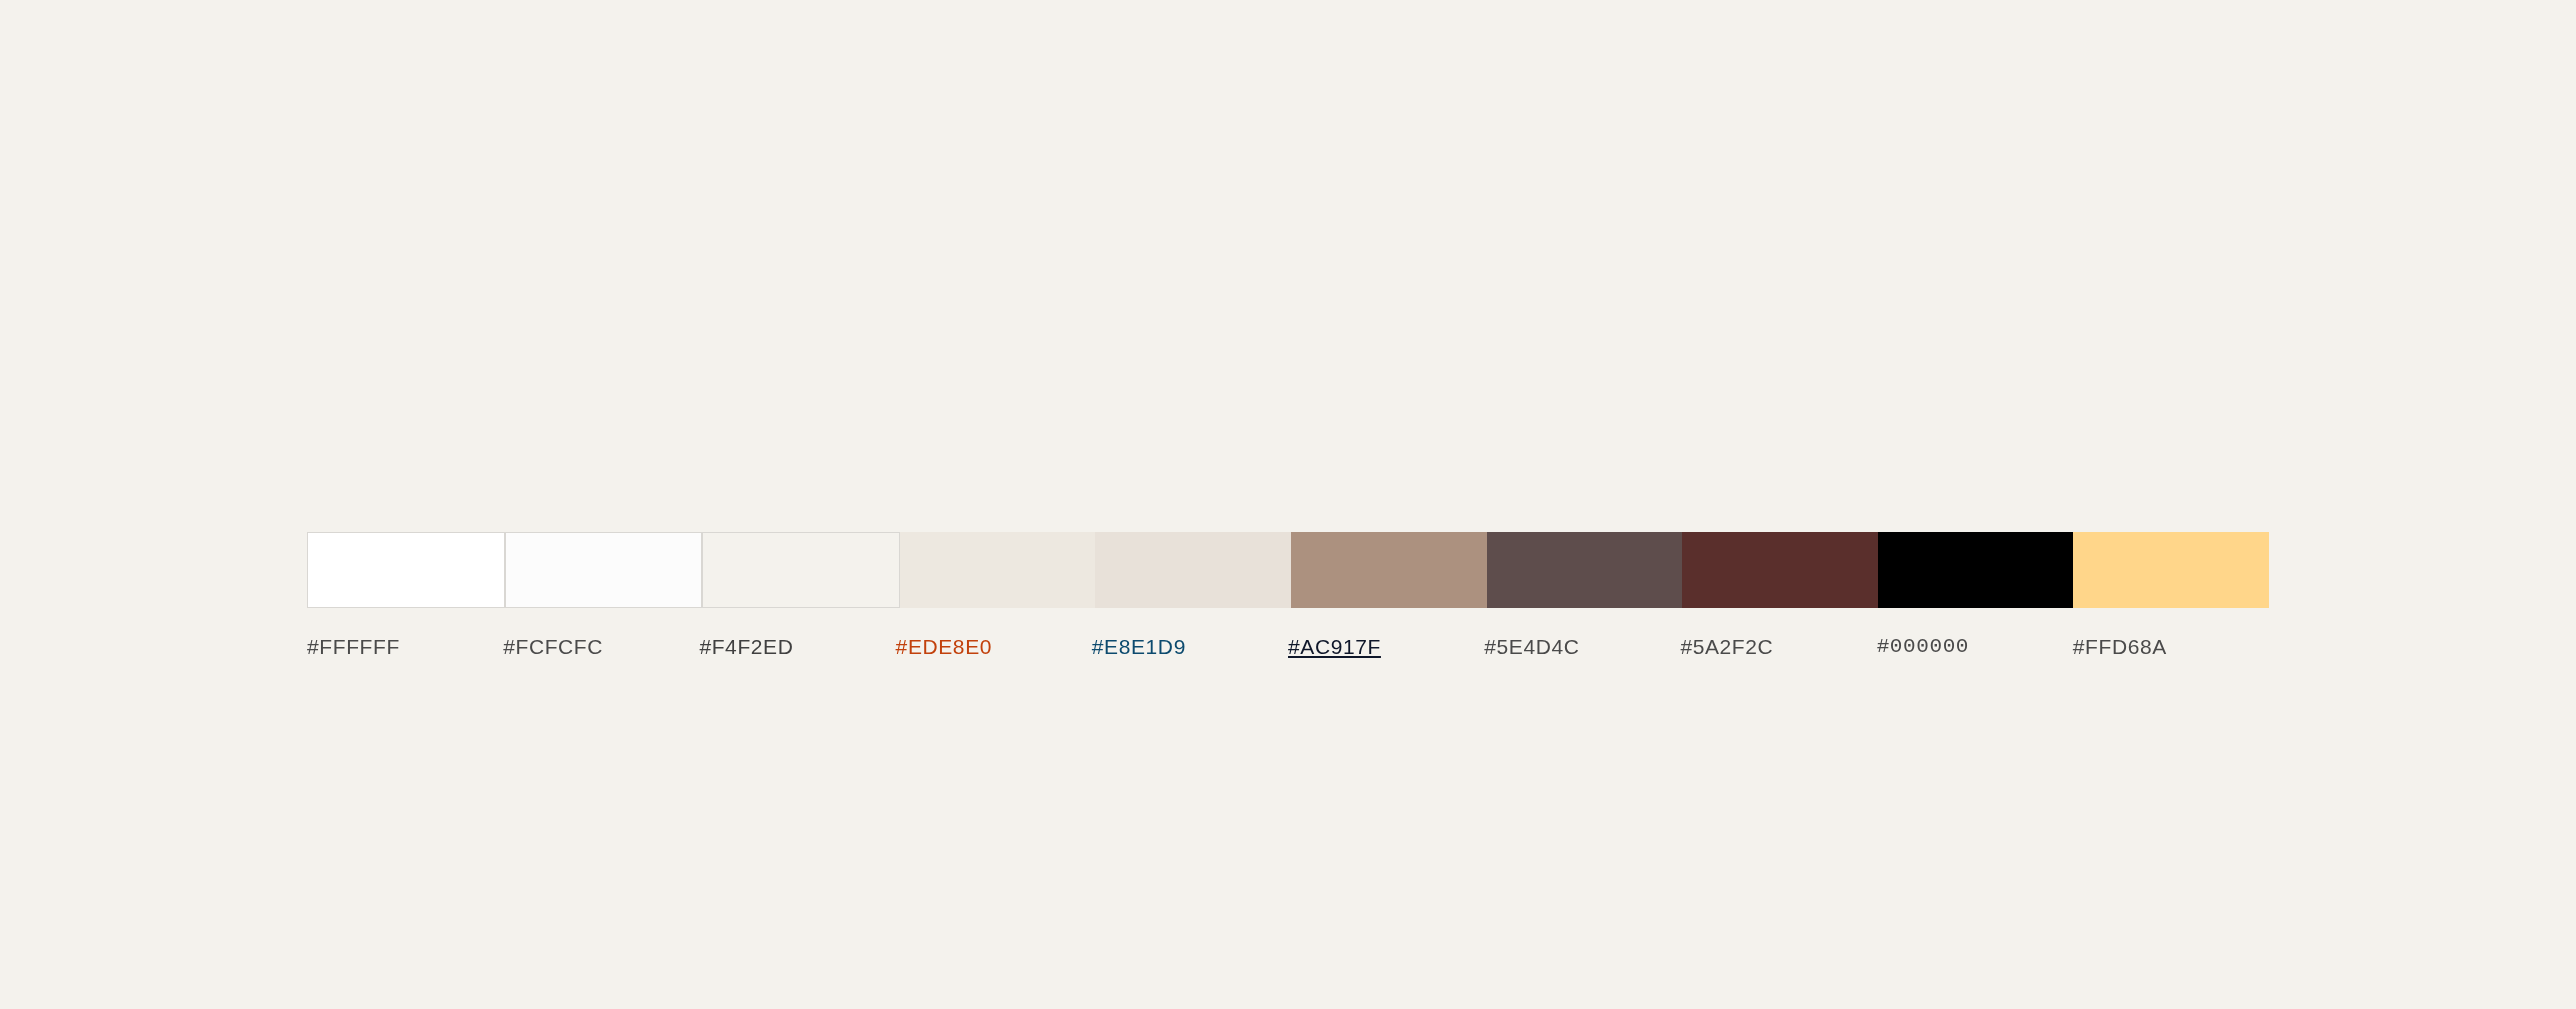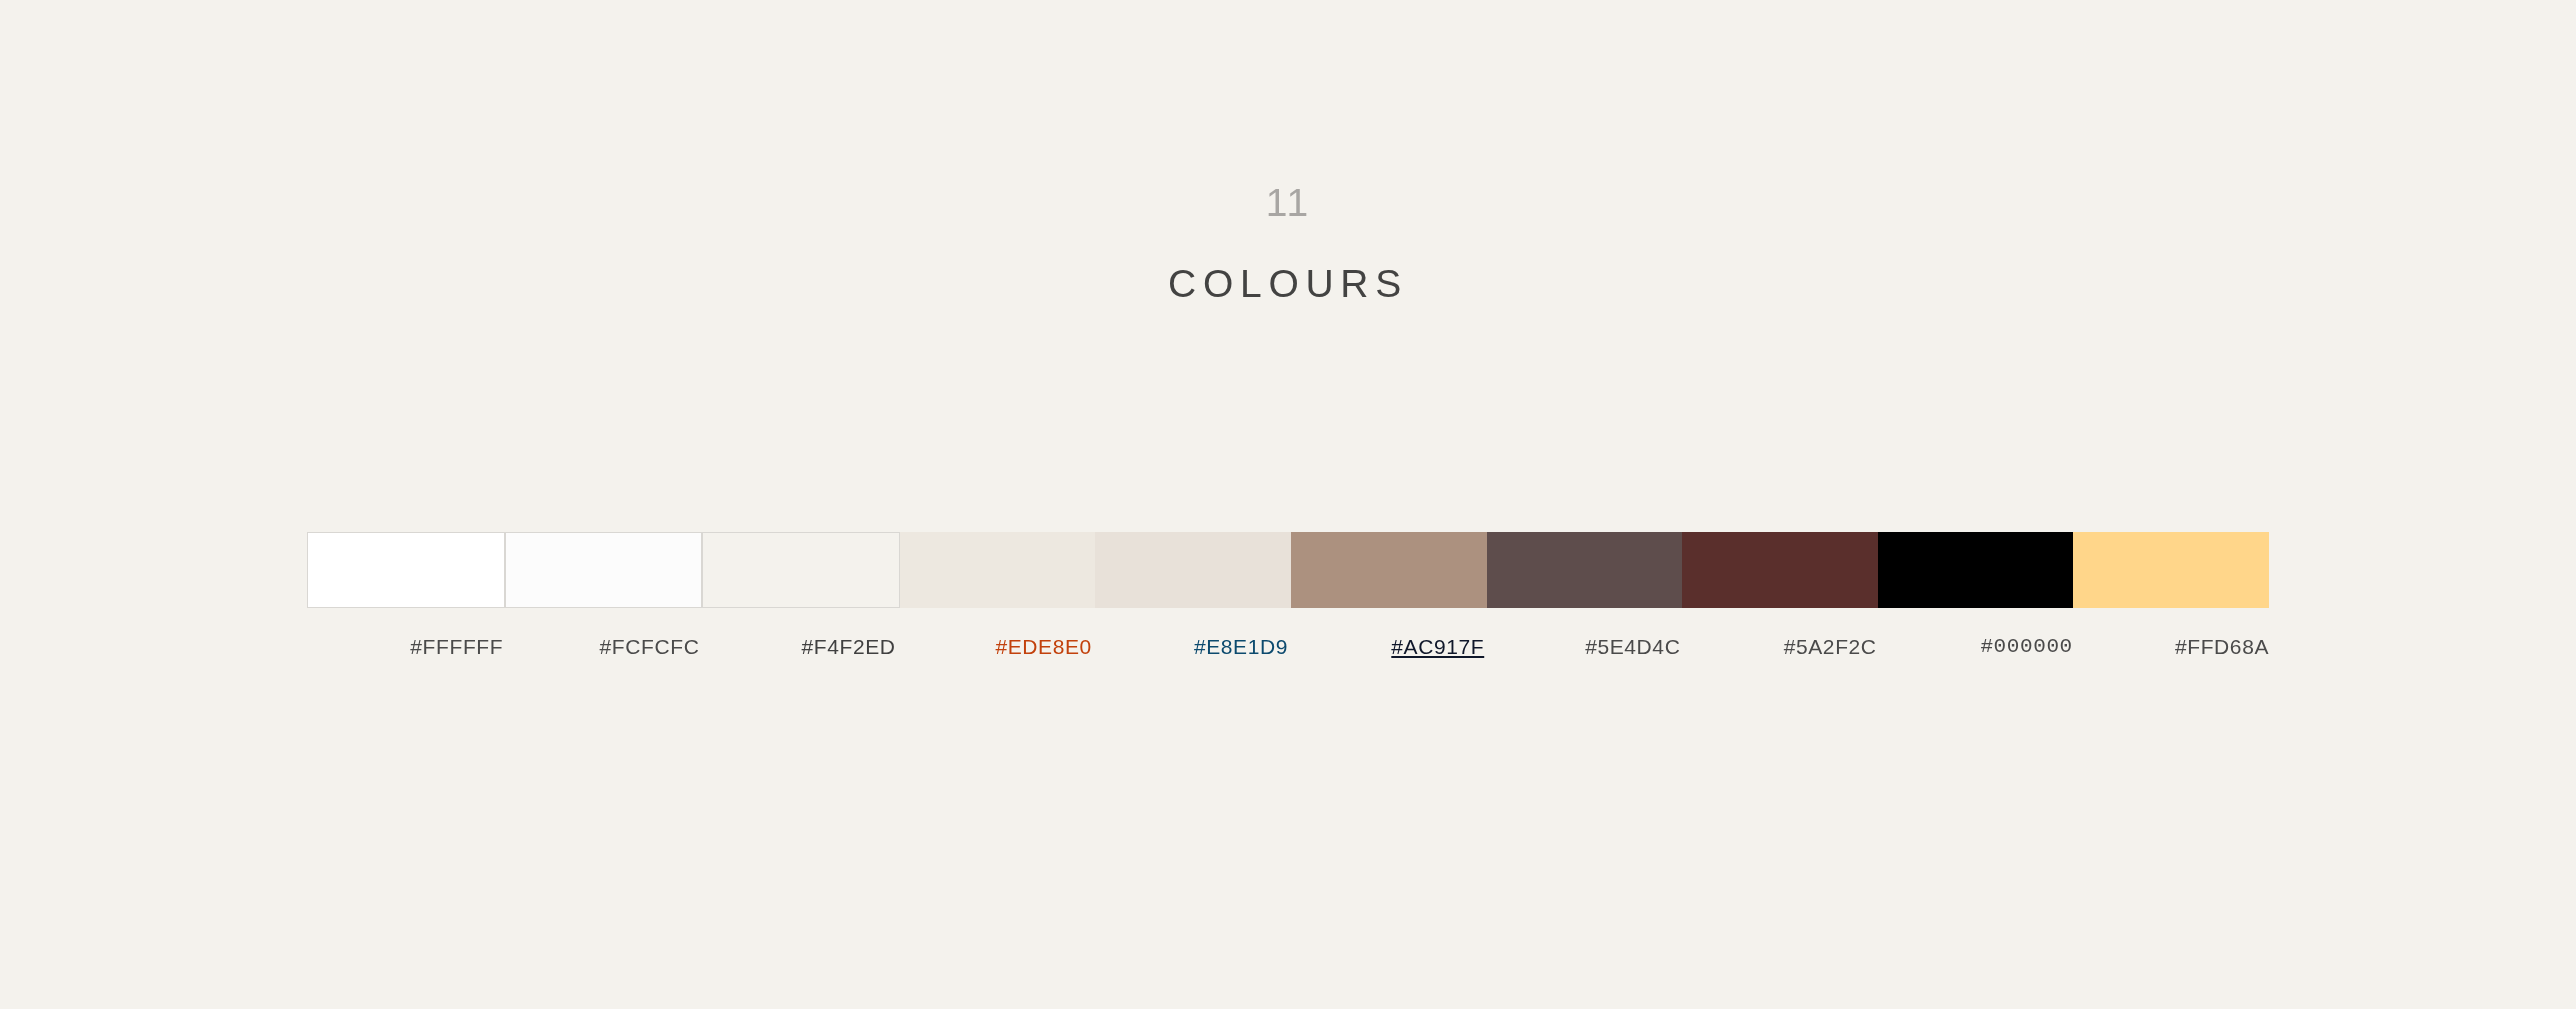--- a/index.html
+++ b/index.html
@@ -75,37 +75,33 @@
   }
 
   .swatch-labels {
     display: flex;
     width: 100%;
     margin-top: 27px;
   }
 
   .swatch-label {
     flex: 1 1 0;
-    text-align: right;
+    text-align: left;
     font-size: 21px;
     font-weight: 400;
     color: #4A4A4A;
     letter-spacing: 0.6px;
     white-space: nowrap;
   }
 </style>
 </head>
 <body>
 
 <div class="board">
 
-  <div class="heading-block">
-    <div class="section-number">11</div>
-    <h1 class="section-title">COLOURS</h1>
-  </div>
 
   <div class="palette-wrap">
     <div class="palette-strip" id="palette-strip">
         <div class="swatch bordered" title="#FFFFFF" style="background: rgb(255, 255, 255); border-color: rgb(217, 215, 211);"></div>
         <div class="swatch bordered" title="#FCFCFC" style="background: rgb(252, 252, 252); border-color: rgb(217, 215, 211);"></div>
         <div class="swatch bordered" title="#F4F2ED" style="background: rgb(244, 242, 237); border-color: rgb(217, 215, 211);"></div>
         <div class="swatch" title="#EDE8E0" style="background: rgb(237, 232, 224);"></div>
         <div class="swatch" title="#E8E1D9" style="background: rgb(232, 225, 217);"></div>
         <div class="swatch" title="#AC917F" style="background: rgb(172, 145, 127);"></div>
         <div class="swatch" title="#5E4D4C" style="background: rgb(94, 77, 76);"></div>

